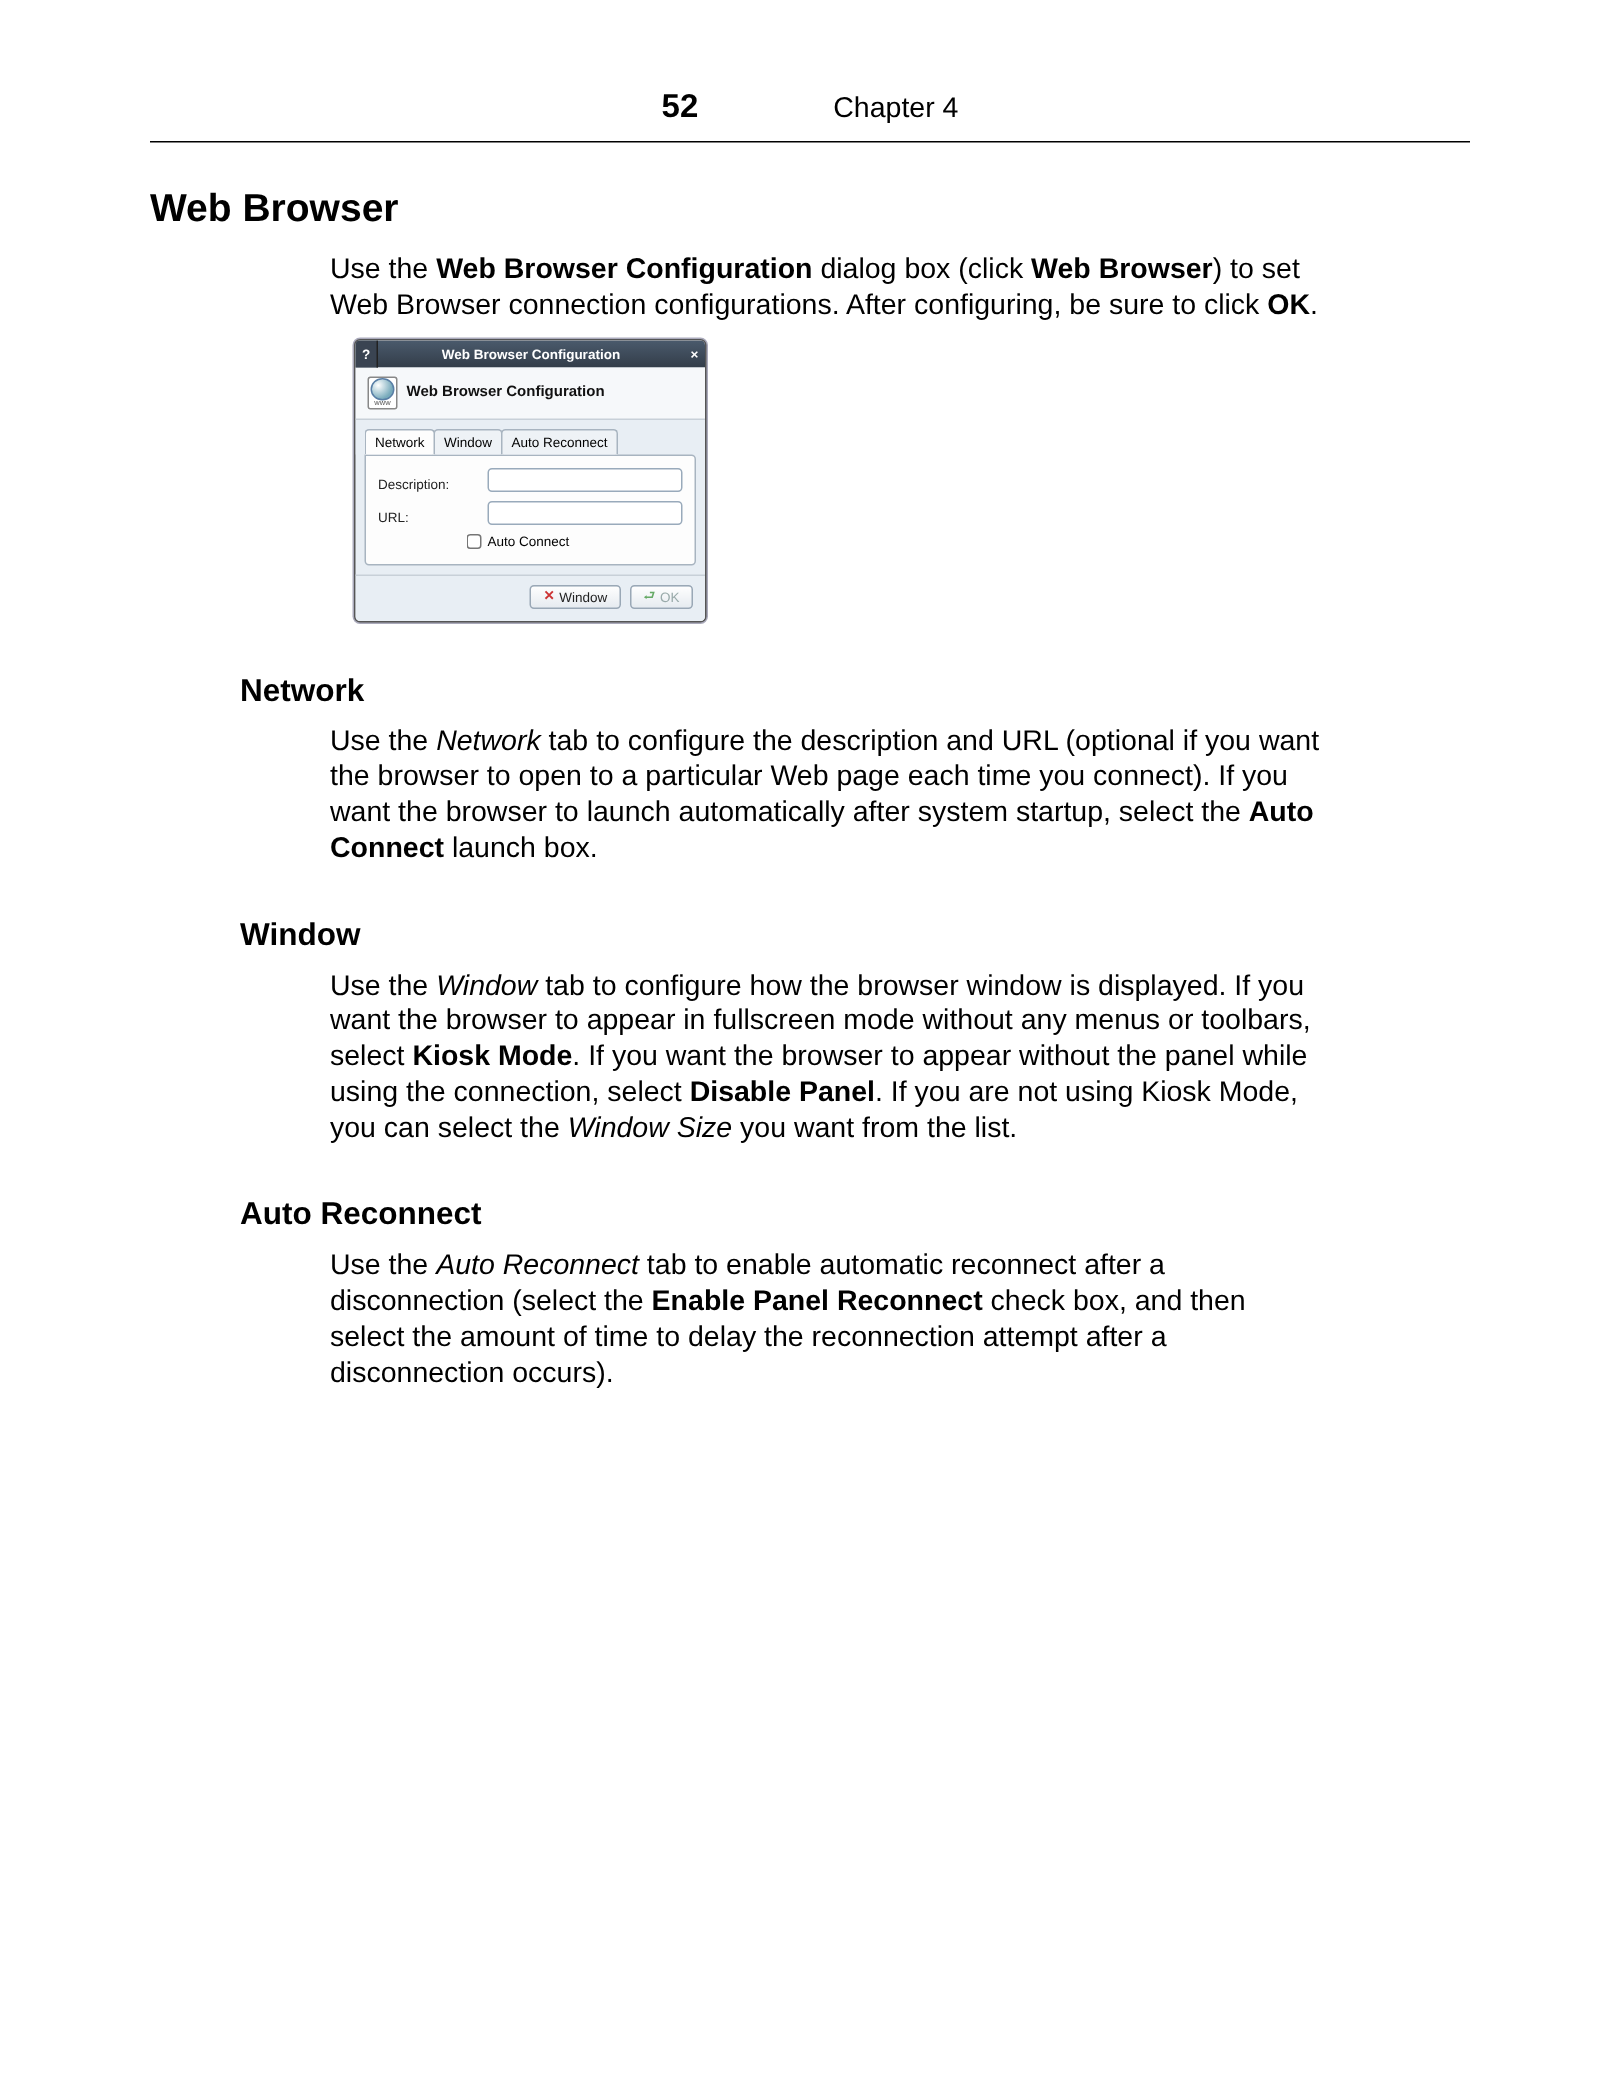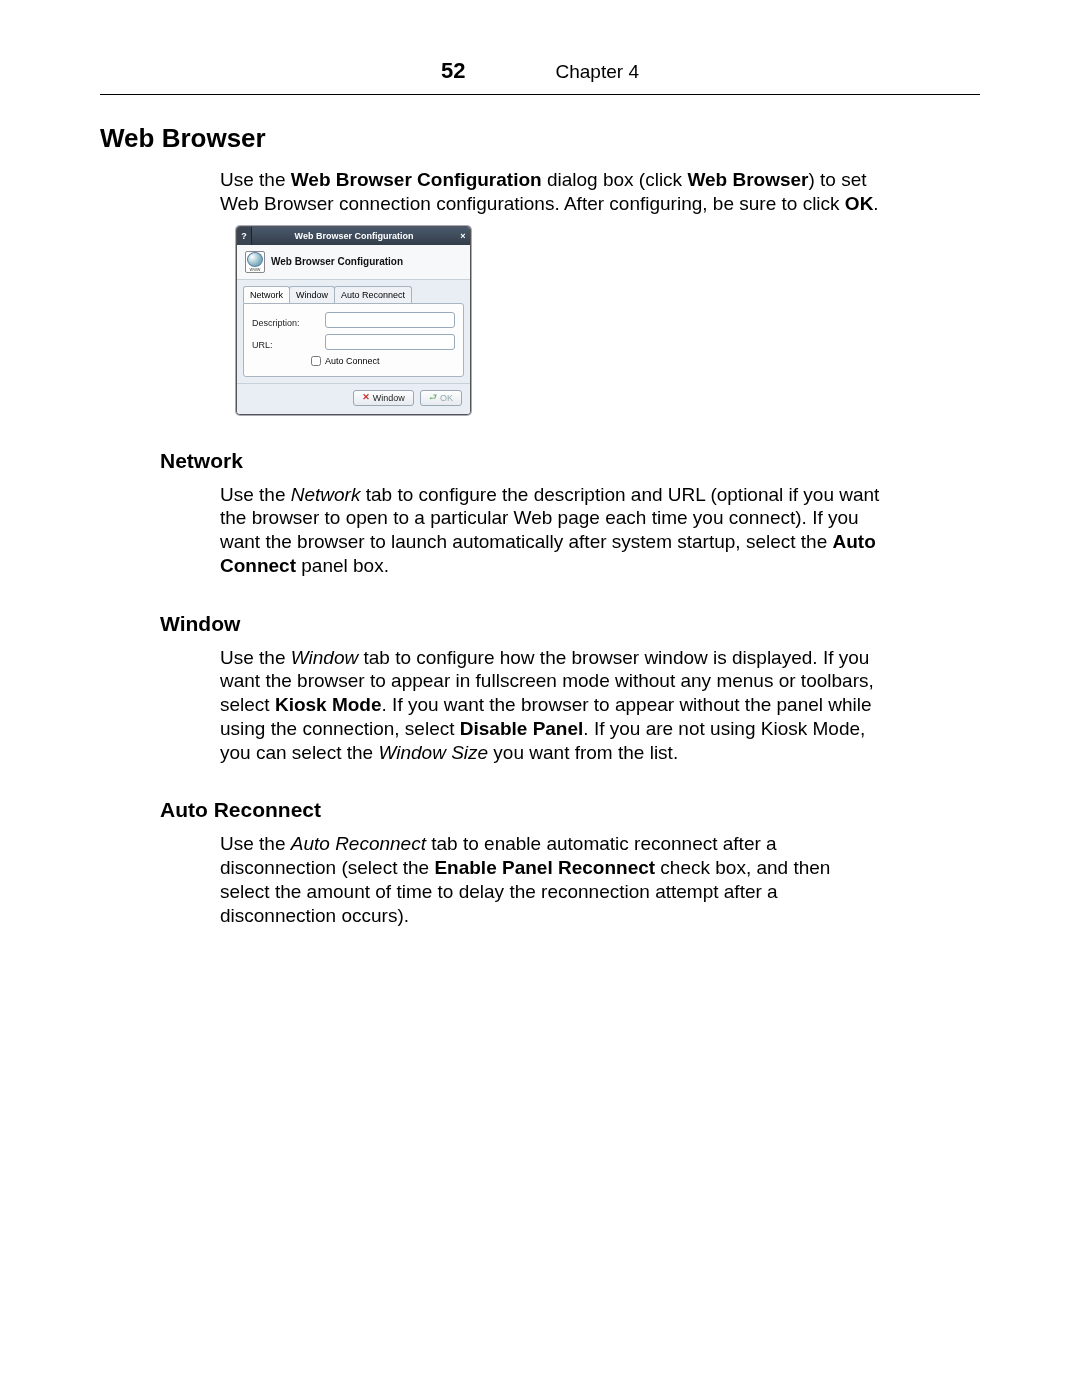--- a/index.html
+++ b/index.html
@@ -291,21 +291,21 @@
           <span class="ok-icon">⮐</span>
           <span>OK</span>
         </div>
       </div>
     </div>
   </div>
 
   <h2 class="subhead">Network</h2>
   <div class="body-col">
     <p class="para">
-      <span>Use the </span><i>Network</i><span> tab to configure the description and URL (optional if you want the browser to open to a particular Web page each time you connect). If you want the browser to launch automatically after system startup, select the </span><b>Auto Connect</b><span> panel box.</span>
+      <span>Use the </span><i>Network</i><span> tab to configure the description and URL (optional if you want the browser to open to a particular Web page each time you connect). If you want the browser to launch automatically after system startup, select the </span><b>Auto Connect</b><span> launch box.</span>
     </p>
   </div>
 
   <h2 class="subhead">Window</h2>
   <div class="body-col">
     <p class="para">
       <span>Use the </span><i>Window</i><span> tab to configure how the browser window is displayed. If you want the browser to appear in fullscreen mode without any menus or toolbars, select </span><b>Kiosk Mode</b><span>. If you want the browser to appear without the panel while using the connection, select </span><b>Disable Panel</b><span>. If you are not using Kiosk Mode, you can select the </span><i>Window Size</i><span> you want from the list.</span>
     </p>
   </div>
 

